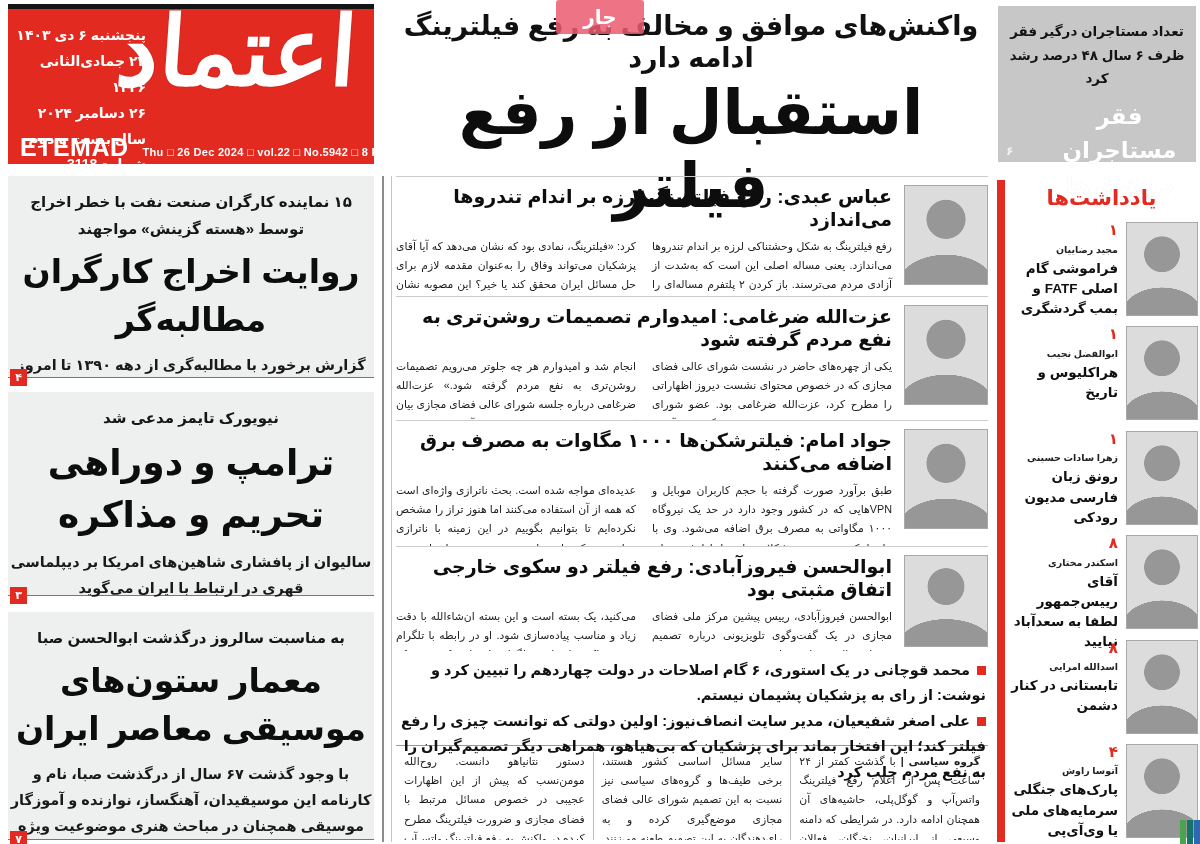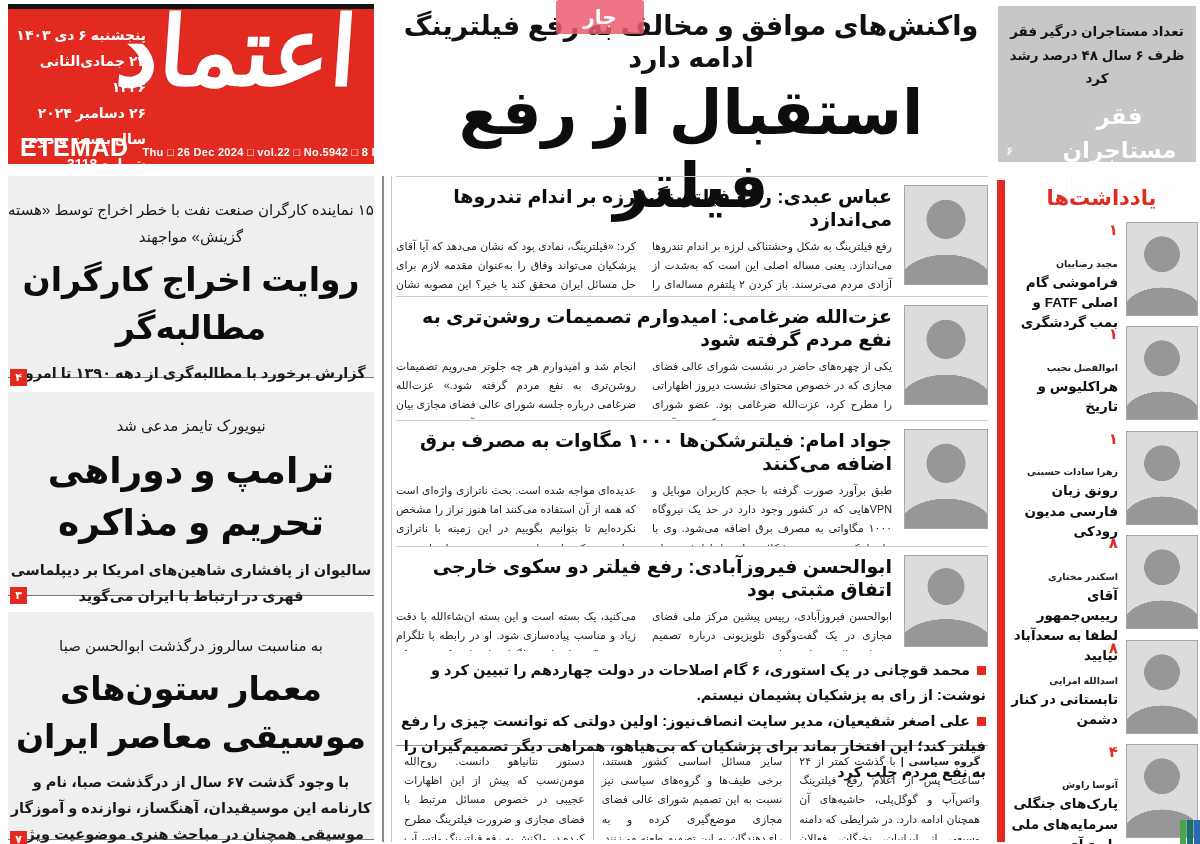--- a/index.html
+++ b/index.html
@@ -33,21 +33,21 @@
   .tr-box { position:absolute; left:998px; top:6px; width:198px; height:156px;
             background:#c7c7c7; text-align:center; direction:rtl; padding:14px 10px 0; }
   .tr-kicker { font-size:13.5px; font-weight:800; color:#141414; line-height:1.75; }
   .tr-title { margin-top:8px; font-size:23px; font-weight:800; color:#fff; line-height:1.5;
               text-shadow:0 0 1px rgba(0,0,0,.1);margin-left:45px; }
   .tr-page { position:absolute; left:8px; bottom:4px; color:#f4f4f4; font-size:12px; font-weight:700; }
 
   
   .lc-block { position:absolute; left:8px; width:366px; background:#eef0ef;
               text-align:center; direction:rtl; border-bottom:1px solid #777; }
-  .lc-kicker { font-size:15px; font-weight:400; color:#161616; line-height:1.8; padding-top:12px;margin-top:8px; }
+  .lc-kicker { font-size:15px; font-weight:700; color:#161616; line-height:1.8; padding-top:12px; }
   .lc-title { font-size:33px; font-weight:800; color:#0d0d0d; line-height:1.45; margin-top:6px; }
   .lc-sub { font-size:14.5px; font-weight:800; color:#1a1a1a; line-height:1.8; margin-top:8px; }
   .page-badge { position:absolute; left:2px; bottom:-9px; width:17px; height:17px;
               background:#e22a21; color:#fff; font-size:11px; font-weight:800;
               line-height:17px; text-align:center; }
 
   
   .vline-a { position:absolute; left:382px; top:176px; bottom:2px; width:2px; background:#8c8c8c; }
   .vline-b { position:absolute; left:391px; top:176px; bottom:2px; width:1px; background:#c4c4c4; }
 
@@ -82,21 +82,21 @@
   
   .sb-redbar { position:absolute; left:997px; top:180px; width:8px; height:662px; background:#e22a21; }
   .sb-title { position:absolute; left:1005px; top:186px; width:193px; text-align:center;
               color:#e22a21; font-size:21px; font-weight:800; direction:rtl; }
   .sb-items { position:absolute; left:1007px; top:222px; width:191px; height:620px;
               display:flex; flex-direction:column; justify-content:space-between; }
   .sb-item { display:flex; direction:rtl; height:98px; }
   .sb-item .photo { flex:0 0 72px; height:94px; margin-left:8px; }
   .sb-text { flex:1; min-width:0; text-align:right; direction:rtl; }
   .sb-num { color:#e22a21; font-size:15px; font-weight:800; line-height:1.1; }
-  .sb-author { font-size:9.5px; font-weight:700; color:#222; margin-top:19px; }
+  .sb-author { font-size:9.5px; font-weight:700; color:#222; margin-top:5px; }
   .sb-item-title { font-size:13.5px; font-weight:800; color:#101010; line-height:1.5; margin-top:4px; }
 
   
   .corner-bars { position:absolute; left:1179px; top:820px; display:flex; }
   .corner-bars div { width:6px; height:24px; margin-left:1px; }
 </style>
 </head>
 <body>
 
 <div class="page">

